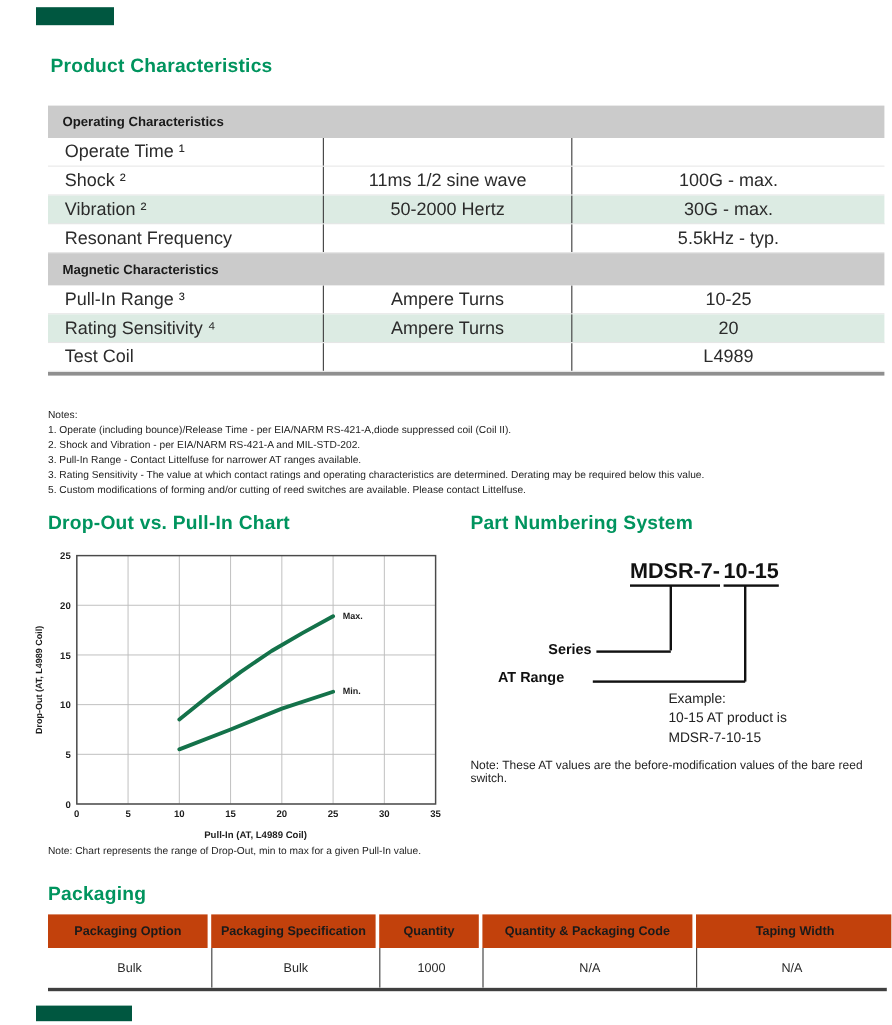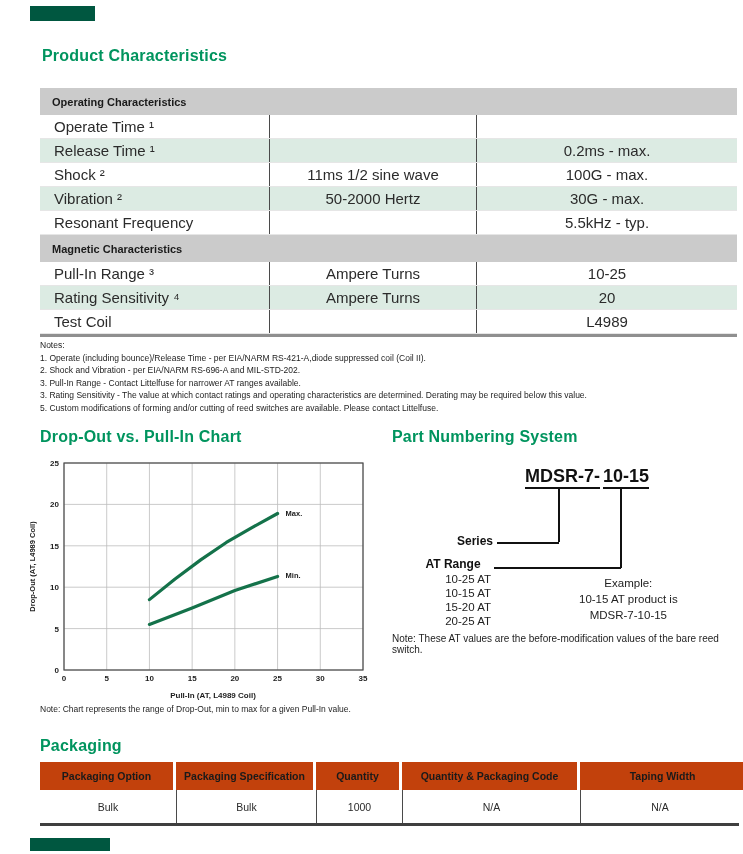--- a/index.html
+++ b/index.html
@@ -42,25 +42,25 @@
                white-space:nowrap; letter-spacing:0px; }
   .pn-number .seg { border-bottom:2.5px solid #111; padding-bottom:1px; }
   .pn-number .seg + .seg { margin-left:3px; }
   .pn-line { position:absolute; background:#111; }
   #pn-vline1 { left:173px; top:63px; width:1.5px; height:54px; }
   #pn-hline1 { left:112px; top:117px; width:62px; height:1.5px; }
   #pn-vline2 { left:235px; top:63px; width:1.5px; height:80px; }
   #pn-hline2 { left:109px; top:142px; width:127px; height:1.5px; }
   .pn-series { position:absolute; left:30px; top:109px; width:78px; text-align:right;
                font-size:12px; font-weight:bold; color:#111; }
-  .pn-atrange { position:absolute; left:30px; top:132px; width:76px; text-align:center;
+  .pn-atrange { position:absolute; left:30px; top:132px; width:76px; text-align:left;
                 font-size:12px; font-weight:bold; color:#111; }
   .pn-atlist { position:absolute; left:30px; top:147px; width:76px; text-align:right;
                font-size:11.5px; color:#222; line-height:14px; list-style:none; }
-  .pn-example { position:absolute; left:194px; top:150px; font-size:11.5px; color:#222; line-height:16px;text-align:center; }
+  .pn-example { position:absolute; left:172px; top:150px; font-size:11.5px; color:#222; line-height:16px; }
   .pn-note { position:absolute; left:7px; top:208px; width:348px; font-size:10px; color:#1d1d1d; }
 
   
   .pkg-table { position:absolute; left:40px; top:762px; width:699px; border-bottom:3px solid #3f3f3f; }
   .pkg-head { display:grid; grid-template-columns:133px 137px 83px 175px 165px; column-gap:3px; height:28px; }
   .pkg-head > div { background:#c2410c; display:flex; align-items:center; justify-content:center;
                     font-size:10.5px; font-weight:bold; color:#1a1a1a; }
   .pkg-row { display:grid; grid-template-columns:136px 140px 86px 178px 159px; height:33px; background:#fff; }
   .pkg-row > div { display:flex; align-items:center; justify-content:center; font-size:10.5px; color:#2b2b2b; }
   .pkg-row > div + div { border-left:1px solid #4a4a4a; }
@@ -74,25 +74,20 @@
 
   <h1 class="sec-title" id="title-product">Product Characteristics</h1>
 
   <div class="spec-table">
     <div class="sec-header">Operating Characteristics</div>
 
     <div class="spec-row">
       <div class="c1">Operate Time ¹</div>
       <div class="c2"></div>
     </div>
-    <div class="spec-row alt">
-      <div class="c1">Release Time ¹</div>
-      <div class="c2"></div>
-      <div class="c3">0.2ms - max.</div>
-    </div>
     <div class="spec-row">
       <div class="c1">Shock ²</div>
       <div class="c2">11ms 1/2 sine wave</div>
       <div class="c3">100G - max.</div>
     </div>
     <div class="spec-row alt">
       <div class="c1">Vibration ²</div>
       <div class="c2">50-2000 Hertz</div>
       <div class="c3">30G - max.</div>
     </div>
@@ -117,21 +112,21 @@
     <div class="spec-row">
       <div class="c1">Test Coil</div>
       <div class="c2"></div>
       <div class="c3">L4989</div>
     </div>
   </div>
 
   <div class="notes">
     <div>Notes:</div>
     <div>1. Operate (including bounce)/Release Time - per EIA/NARM RS-421-A,diode suppressed coil (Coil II).</div>
-    <div>2. Shock and Vibration - per EIA/NARM RS-696-A and MIL-STD-202.</div>
+    <div>2. Shock and Vibration - per EIA/NARM RS-421-A and MIL-STD-202.</div>
     <div>3. Pull-In Range - Contact Littelfuse for narrower AT ranges available.</div>
     <div>3. Rating Sensitivity - The value at which contact ratings and operating characteristics are determined. Derating may be required below this value.</div>
     <div>5. Custom modifications of forming and/or cutting of reed switches are available. Please contact Littelfuse.</div>
   </div>
 
   <h2 class="sec-title" id="title-chart">Drop-Out vs. Pull-In Chart</h2>
 
   <svg id="chart-svg" width="352" height="250">
       <line x1="39" y1="8" x2="39" y2="215" stroke="#bdbdbd" stroke-width="0.8"></line>
       <line x1="81.71428571428572" y1="8" x2="81.71428571428572" y2="215" stroke="#bdbdbd" stroke-width="0.8"></line>
@@ -177,26 +172,20 @@
   <div class="pn">
     <div class="pn-number">
       <span class="seg">MDSR-7-</span><span class="seg">10-15</span>
     </div>
     <div class="pn-line" id="pn-vline1"></div>
     <div class="pn-line" id="pn-hline1"></div>
     <div class="pn-line" id="pn-vline2"></div>
     <div class="pn-line" id="pn-hline2"></div>
     <div class="pn-series">Series</div>
     <div class="pn-atrange">AT Range</div>
-    <div class="pn-atlist">
-      <div>10-25 AT</div>
-      <div>10-15 AT</div>
-      <div>15-20 AT</div>
-      <div>20-25 AT</div>
-    </div>
     <div class="pn-example">
       <div>Example:</div>
       <div>10-15 AT product is</div>
       <div>MDSR-7-10-15</div>
     </div>
     <div class="pn-note">Note: These AT values are the before-modification values of the bare reed switch.</div>
   </div>
 
   <h2 class="sec-title" id="title-pkg">Packaging</h2>
 

